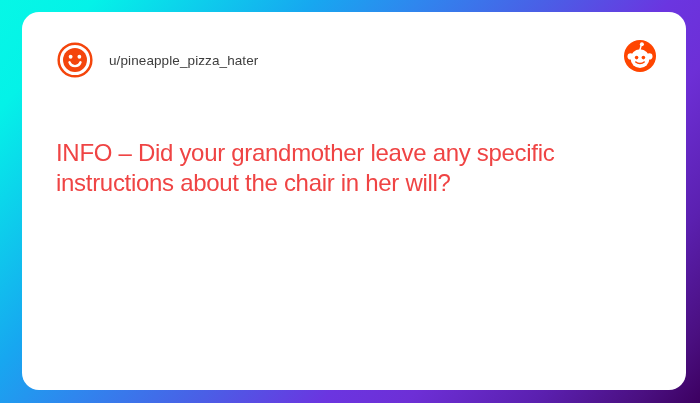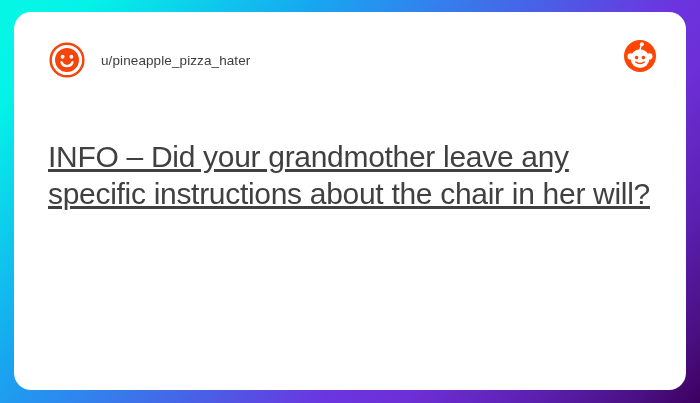--- a/index.html
+++ b/index.html
@@ -22,21 +22,21 @@
         #06f7e6 0%,
         #04f2e8 9%,
         #17a7f0 30%,
         #2f86ee 40%,
         #4a5fe6 52%,
         #6b35e0 64%,
         #6d2fd6 72%,
         #5b20b0 84%,
         #4a0f80 94%,
         #3c0060 100%);
-    padding: 12px 14px 13px 14px;
+    padding: 12px 14px 13px 22px;
   }
 
   .card {
     position: relative;
     width: 100%;
     height: 100%;
     background: #ffffff;
     border-radius: 17px;
     box-sizing: border-box;
     padding: 26px 34px 0 34px;
@@ -68,28 +68,27 @@
   .brand-logo {
     position: absolute;
     top: 28px;
     right: 30px;
     width: 32px;
     height: 32px;
   }
 
   .post-title {
     margin-top: 56px;
-    font-size: 30px;
+    font-size: 24px;
     line-height: 1.235;
-    color: #404040;
+    color: #ef4444;
     letter-spacing: -0.3px;
     font-weight: 400;
     max-width: 630px;
     font-family: "Liberation Sans", sans-serif;
-    text-decoration: underline;
   }
 </style>
 </head>
 <body>
 
 <div id="screenshot">
 
   <div class="card">
 
     <div class="card-header">

